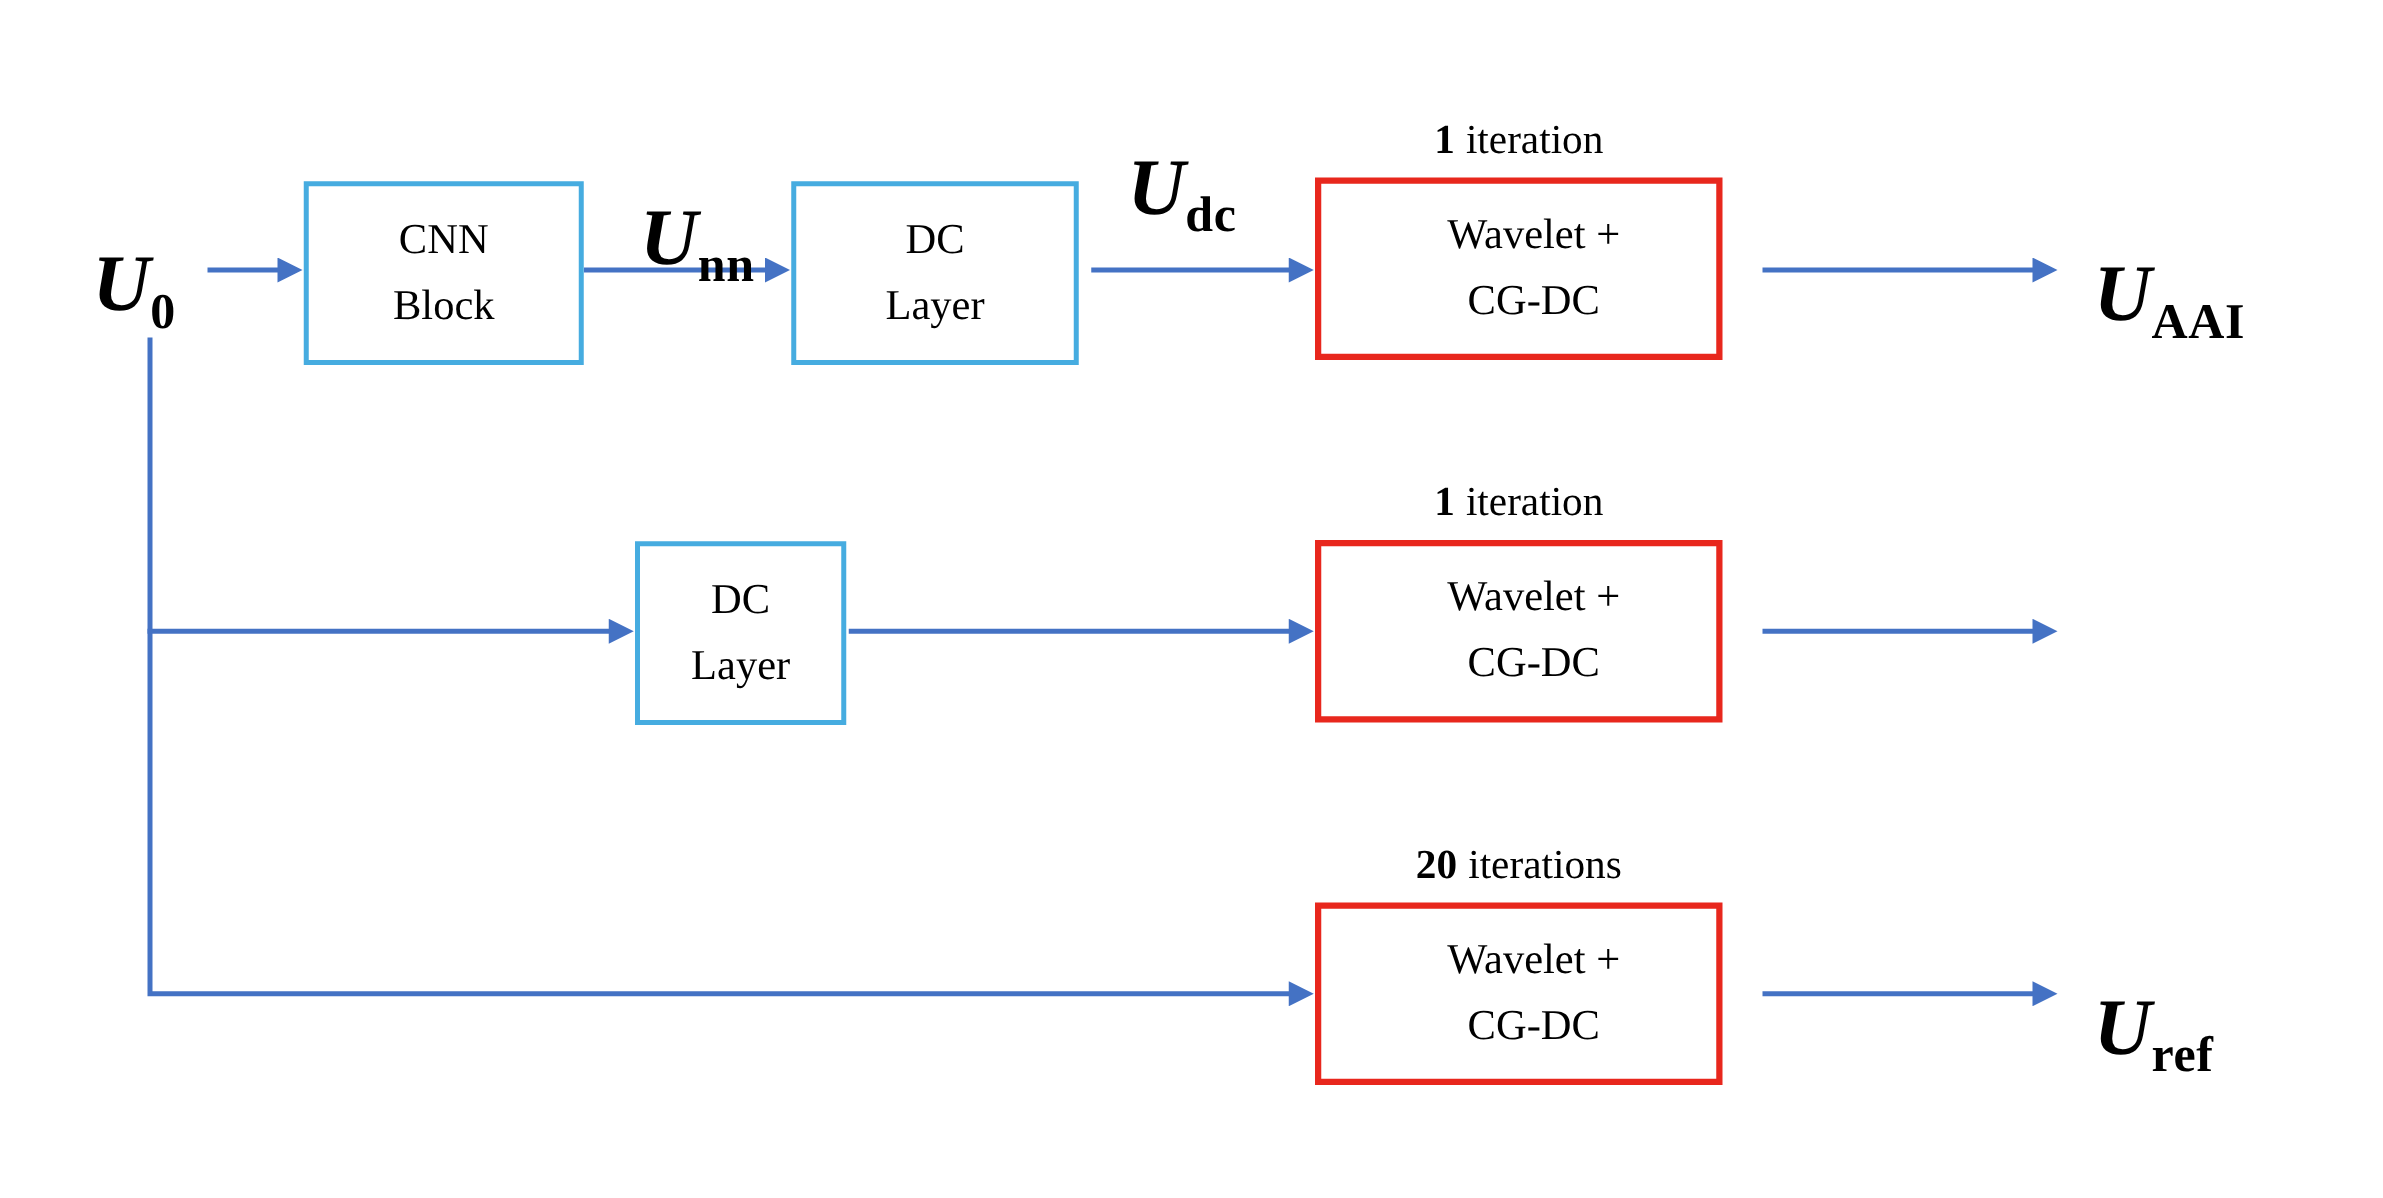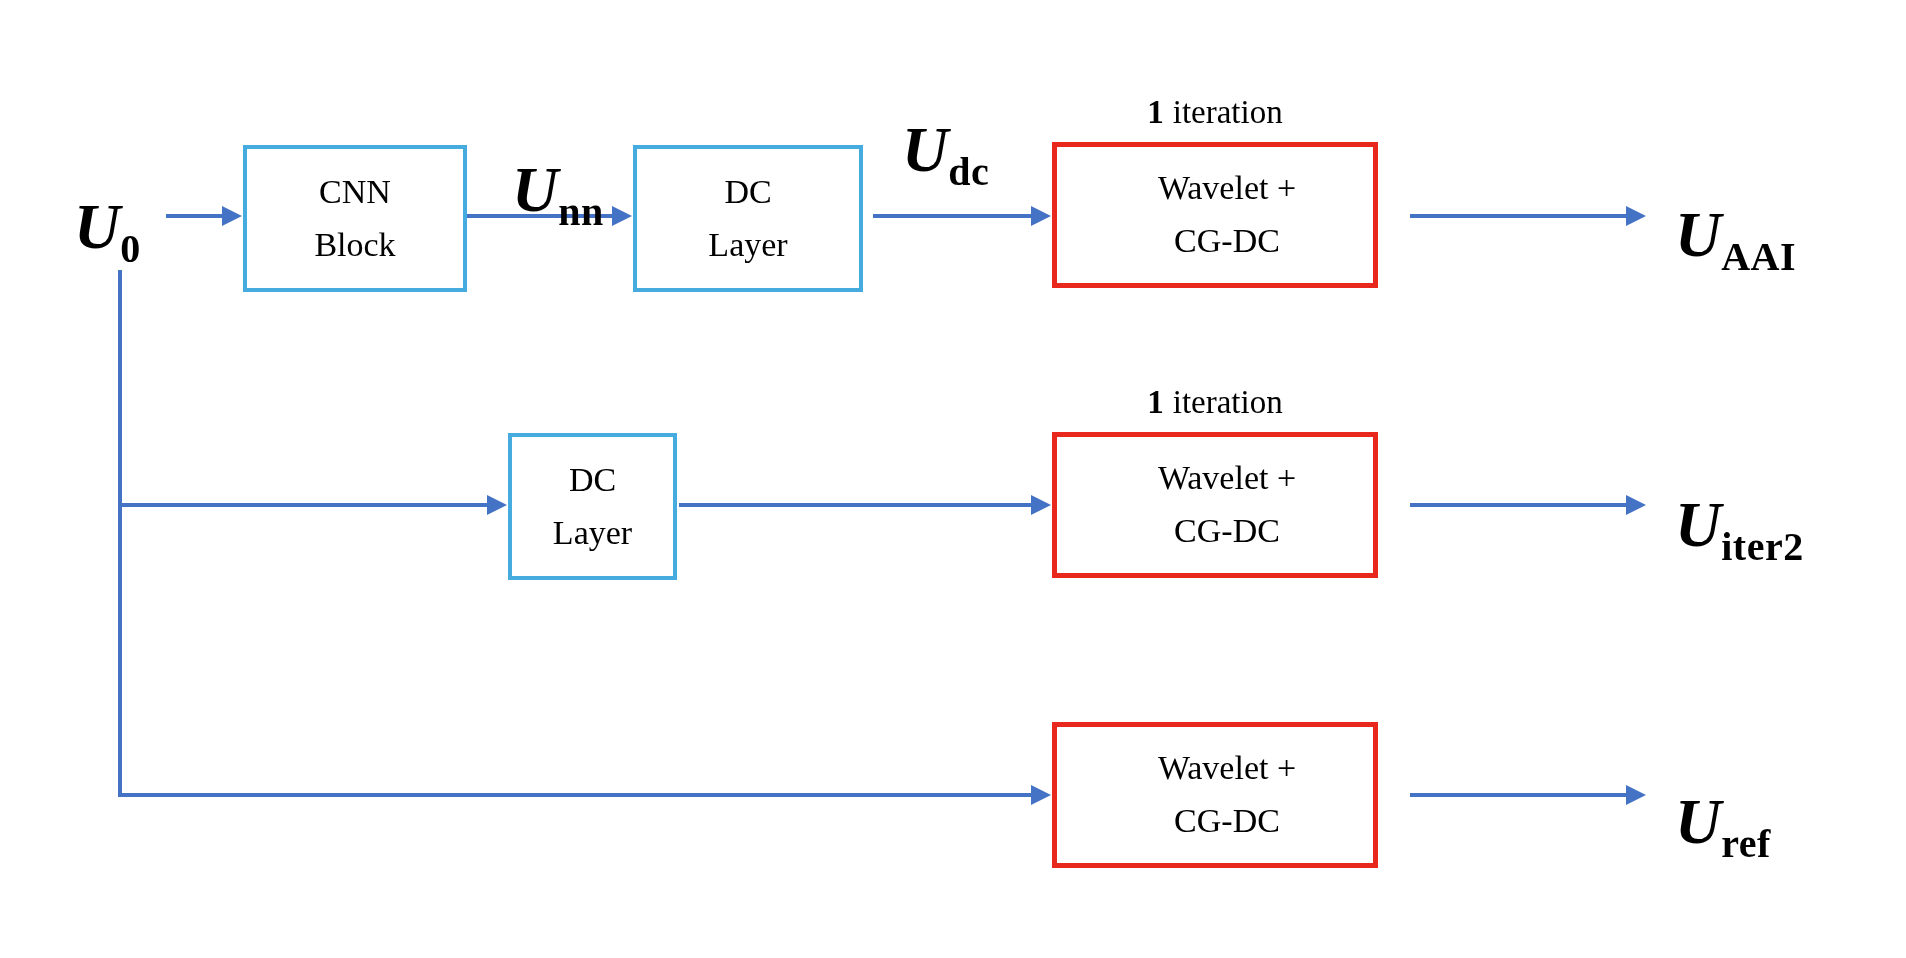--- a/index.html
+++ b/index.html
@@ -88,24 +88,24 @@
 
   <div class="iter-caption" style="left:1052px;top:386px;width:326px;">
     <span class="count">1</span><span class="unit">iteration</span>
   </div>
 
   <div class="box red" style="left:1052px;top:432px;width:326px;height:146px;">
     <span>Wavelet +</span>
     <span>CG-DC</span>
   </div>
 
-  <div class="math-label" style="left:1675px;top:493px;">
-    <span class="mbase">U</span><span class="msub">iter2</span>
+
+  <div class="iter-caption" style="left:1052px;top:676px;width:326px;">
+    <span class="count">20</span><span class="unit">iterations</span>
   </div>
-
 
   <div class="box red" style="left:1052px;top:722px;width:326px;height:146px;">
     <span>Wavelet +</span>
     <span>CG-DC</span>
   </div>
 
   <div class="math-label" style="left:1675px;top:790px;">
     <span class="mbase">U</span><span class="msub">ref</span>
   </div>
 

